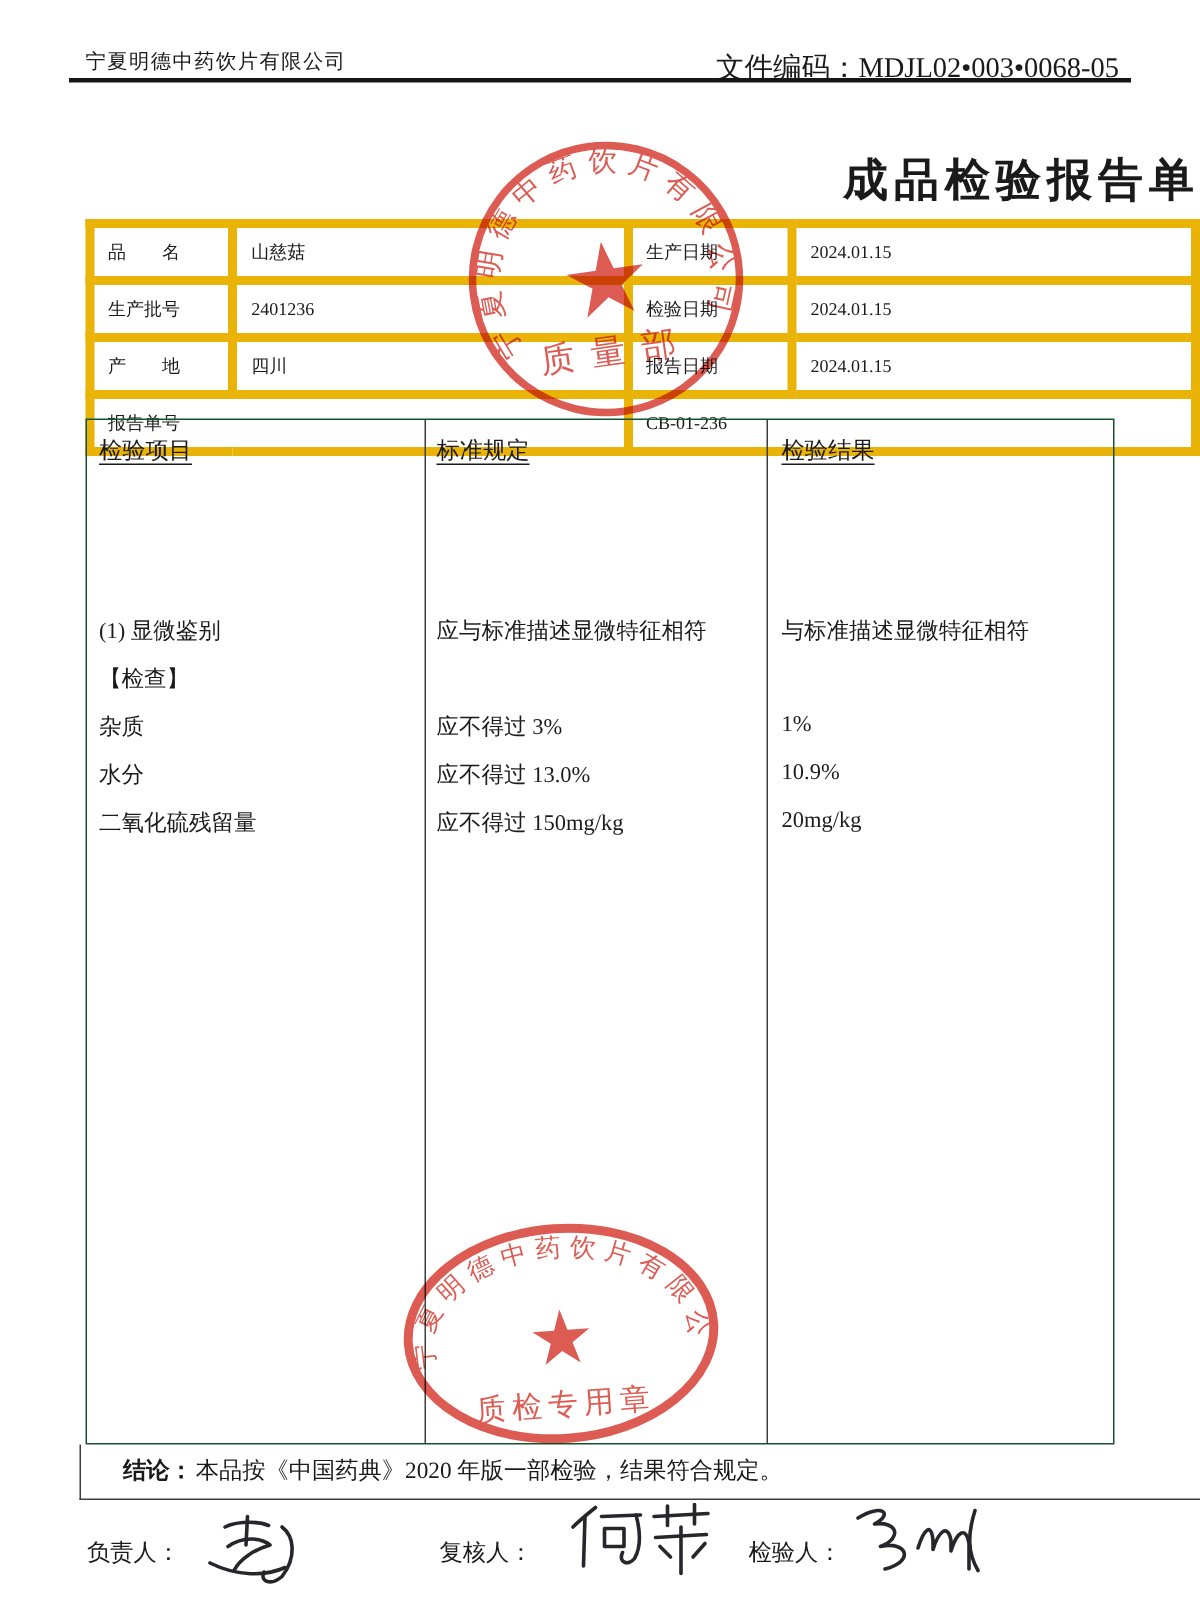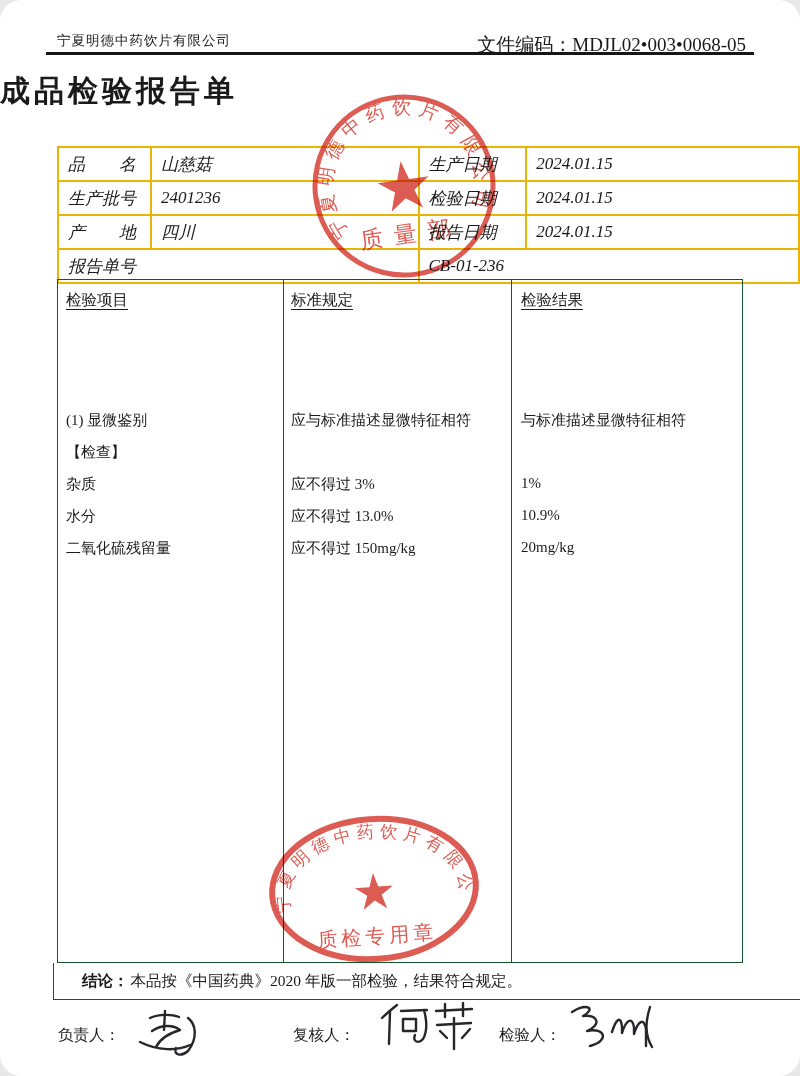--- a/index.html
+++ b/index.html
@@ -1,31 +1,31 @@
 <!DOCTYPE html>
 <html><head>
 <meta charset="utf-8">
 <style>
   html,body{margin:0;padding:0;background:#e8e8e8;}
   .page{
     position:relative;width:800px;height:1076px;background:#ffffff;
     margin:0 auto;overflow:hidden;
-    font-family:"Liberation Serif","DejaVu Serif",serif;color:#1a1a1a;border-radius:21px;
+    font-family:"Liberation Serif","DejaVu Serif",serif;color:#1a1a1a;
   }
   
   .hdr-company{position:absolute;left:57px;top:32px;font-size:13.5px;letter-spacing:1px;}
   .hdr-code{position:absolute;right:54px;top:32px;font-size:19px;}
   .hdr-rule{position:absolute;left:46px;right:46px;top:52px;height:3px;background:#161616;}
   
-  .title{position:absolute;left:0;top:71px;width:100%;text-align:left;
+  .title{position:absolute;left:0;top:100px;width:100%;text-align:right;
          font-size:30px;font-weight:bold;letter-spacing:4px;}
   
   .info-table{position:absolute;left:57px;top:146px;border-collapse:collapse;table-layout:fixed;}
-  .info-table td{border:2px solid #eab308;height:32px;font-size:17px;
-                 padding:0 4px 0 9px;white-space:nowrap;overflow:hidden;font-style:italic;}
+  .info-table td{border:6px solid #eab308;height:32px;font-size:12px;
+                 padding:0 4px 0 9px;white-space:nowrap;overflow:hidden;}
   .c1{width:78px;} .c2{width:255px;} .c3{width:93px;} .c4{width:260px;}
   
   .insp{position:absolute;left:57px;top:279px;width:686px;height:684px;
         border:1px solid #14532d;box-sizing:border-box;}
   .insp .vline{position:absolute;top:0;bottom:0;width:1px;background:#3d3d3d;}
   .insp .v1{left:225px;} .insp .v2{left:453px;}
   .insp-hdr span{position:absolute;top:10px;font-size:15.5px;
                  text-decoration:underline;text-underline-offset:4px;}
   .insp-row{position:absolute;left:0;width:100%;height:22px;font-size:15px;}
   .insp-row span{position:absolute;top:0;white-space:nowrap;}

